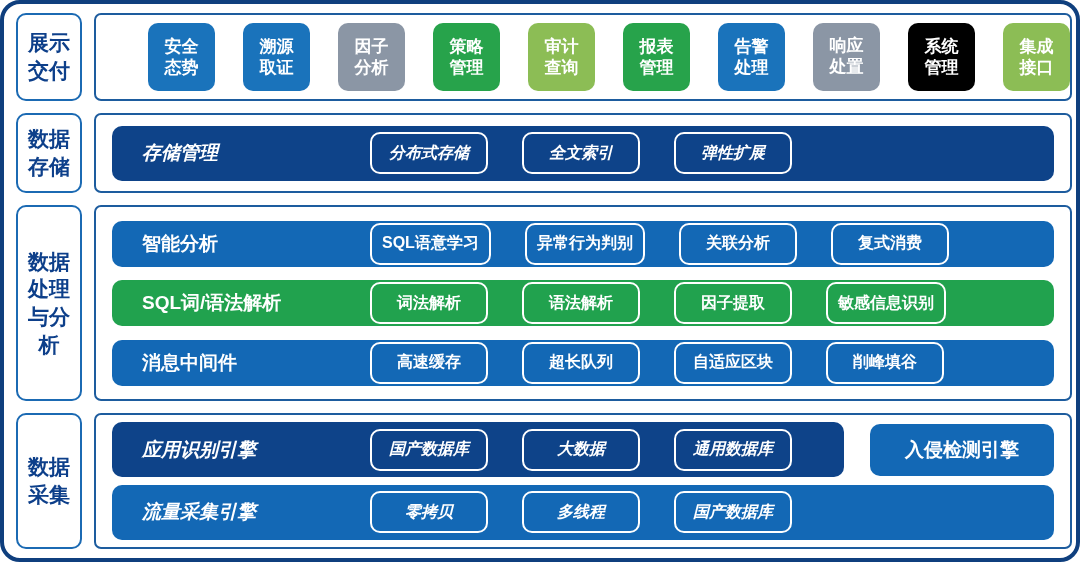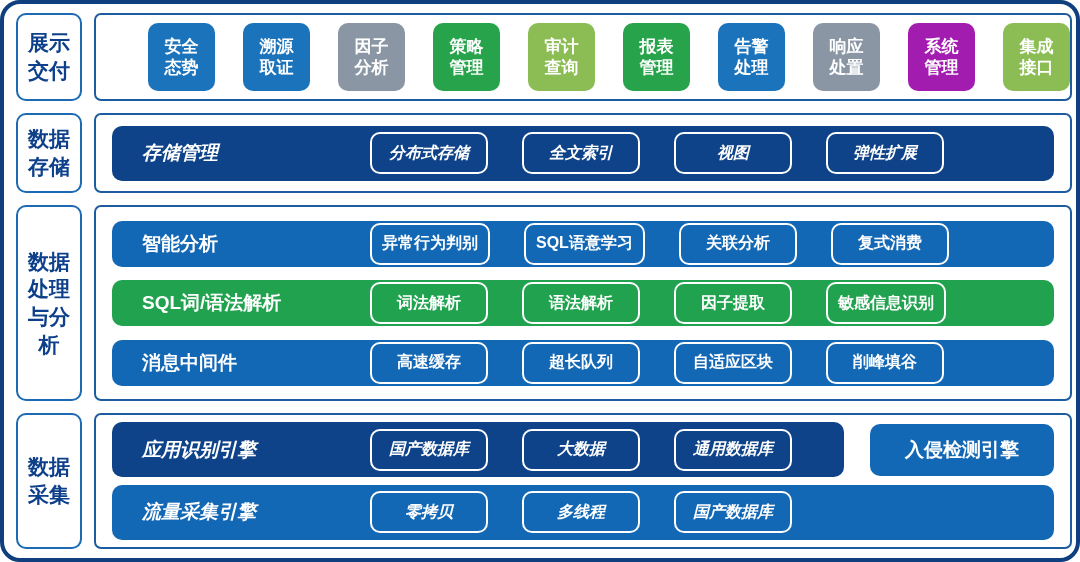--- a/index.html
+++ b/index.html
@@ -83,62 +83,61 @@
 查询</span>
       </div>
     <div class="module-box" style="background: rgb(39, 163, 75);">
         <span>报表
 管理</span>
       </div>
     <div class="module-box" style="background: rgb(26, 115, 187);">
         <span>告警
 处理</span>
       </div>
-    <div class="module-box" style="background: rgb(139, 150, 165);">
+    <div class="module-box" style="background: rgb(139, 150, 165); font-family: Liberation Mono, monospace;">
         <span>响应
 处置</span>
       </div>
-    <div class="module-box" style="background: #a21caf;">
+    <div class="module-box" style="background: #000000;">
         <span>系统
 管理</span>
       </div>
     <div class="module-box" style="background: rgb(140, 189, 85);">
         <span>集成
 接口</span>
       </div>
   </div>
 
   <div class="layer-label">
     <span>数据
 存储</span>
   </div>
   <div class="panel bars">
     <div class="bar tall" style="background: rgb(14, 67, 137);">
       <span class="bar-title">存储管理</span>
       <div class="pills">
         <span class="pill">分布式存储</span>
         <span class="pill">全文索引</span>
-        <span class="pill">视图</span>
         <span class="pill">弹性扩展</span>
       </div>
     </div>
   </div>
 
   <div class="layer-label">
     <span>数据
 处理
 与分
 析</span>
   </div>
   <div class="panel bars">
     <div class="bar" style="background: rgb(19, 104, 181);">
       <span class="bar-title">智能分析</span>
       <div class="pills">
+        <span class="pill">SQL语意学习</span>
         <span class="pill">异常行为判别</span>
-        <span class="pill">SQL语意学习</span>
         <span class="pill">关联分析</span>
         <span class="pill">复式消费</span>
       </div>
     </div>
     <div class="bar" style="background: rgb(33, 162, 78);">
       <span class="bar-title">SQL词/语法解析</span>
       <div class="pills">
         <span class="pill">词法解析</span>
         <span class="pill">语法解析</span>
         <span class="pill">因子提取</span>

